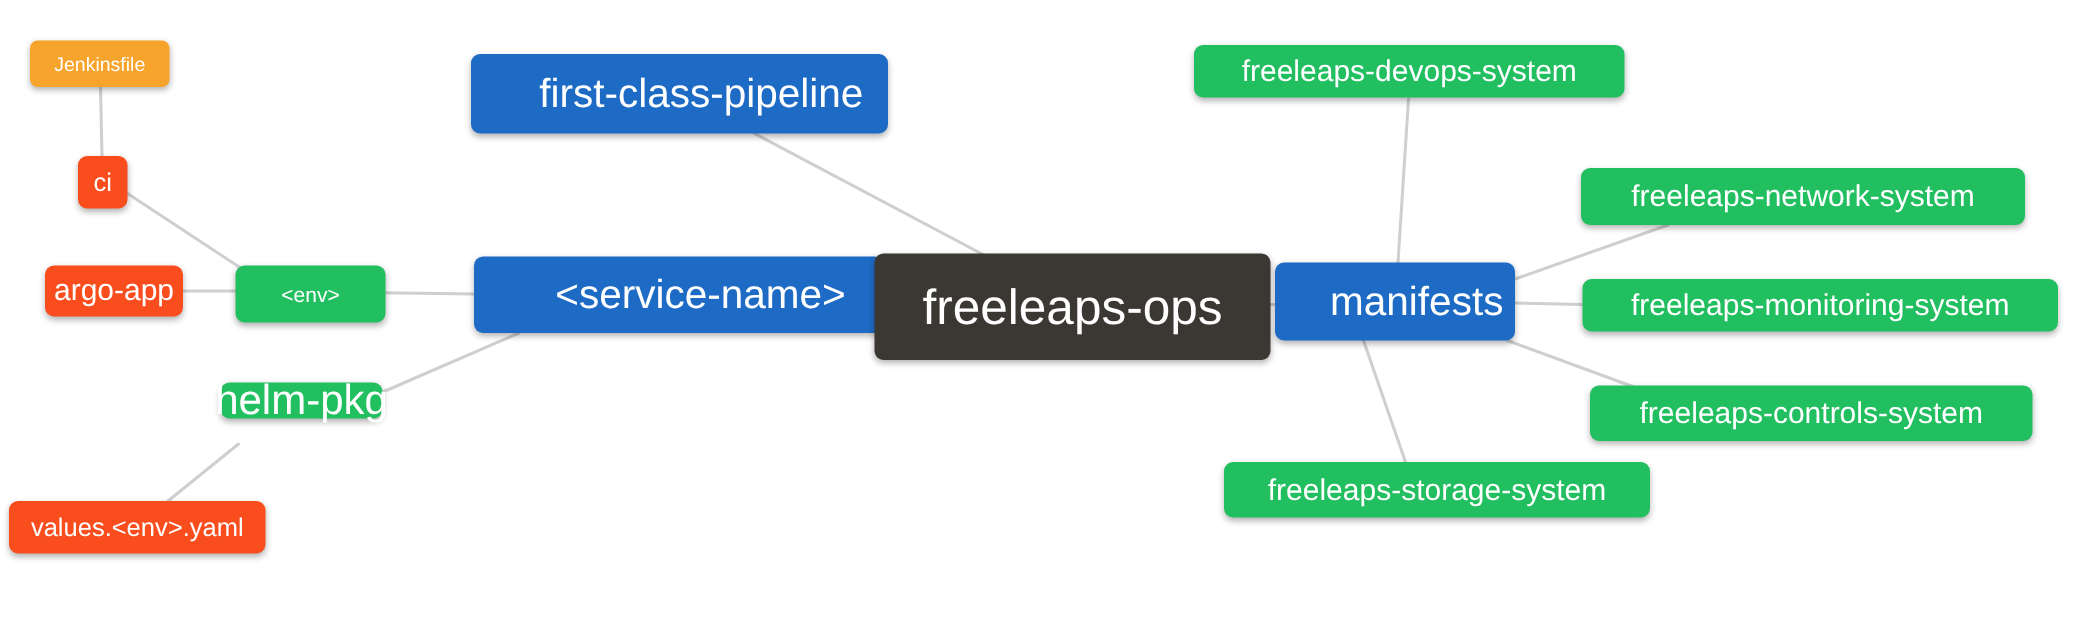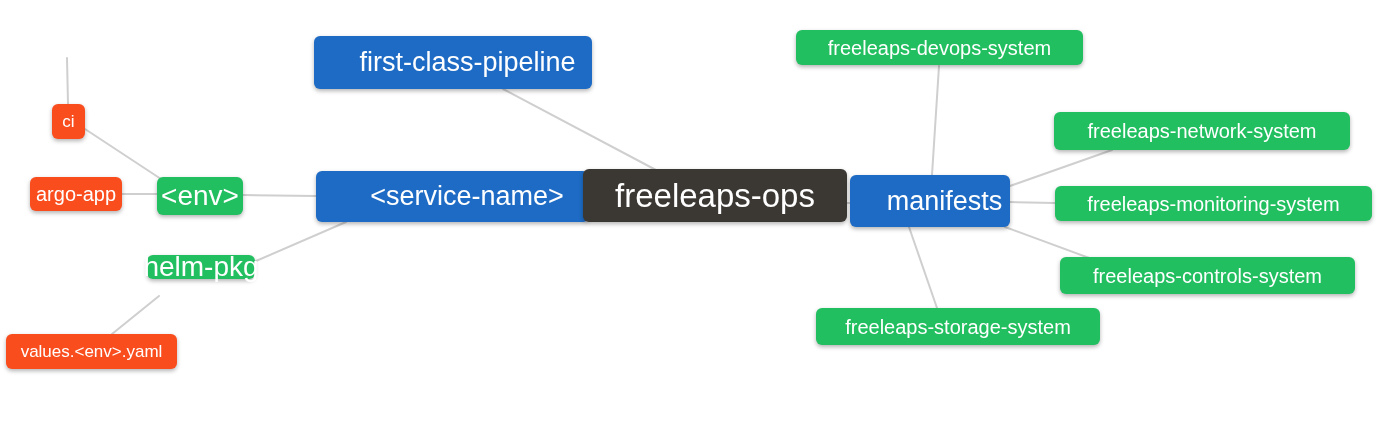--- a/index.html
+++ b/index.html
@@ -61,50 +61,53 @@
     <line x1="503" y1="89" x2="656" y2="170"></line>
     <line x1="563" y1="197" x2="583" y2="203"></line>
     <line x1="846" y1="203" x2="851" y2="203"></line>
     <line x1="932" y1="175" x2="939" y2="66"></line>
     <line x1="1010" y1="186" x2="1112" y2="150"></line>
     <line x1="1010" y1="202" x2="1055" y2="203"></line>
     <line x1="1005" y1="227" x2="1092" y2="259"></line>
     <line x1="909" y1="227" x2="937" y2="308"></line>
   </svg>
 
+  <div class="node orange" style="left:20px;top:27px;width:93px;height:31px;font-size:13px">
+    <span>Jenkinsfile</span>
+  </div>
 
   <div class="node red" style="left:52px;top:104px;width:33px;height:35px;font-size:17px">
     <span>ci</span>
   </div>
 
   <div class="node red" style="left:30px;top:177px;width:92px;height:34px;font-size:20px">
     <span>argo-app</span>
   </div>
 
-  <div class="node green" style="left:157px;top:177px;width:86px;height:38px;font-size:28px">
+  <div class="node green" style="left:157px;top:177px;width:100px;height:38px;font-size:14px">
     <span>&lt;env&gt;</span>
   </div>
 
   <div class="node green" style="left:147px;top:255px;width:108px;height:24px;font-size:28px">
     <span>helm-pkg</span>
   </div>
 
   <div class="node red" style="left:6px;top:334px;width:171px;height:35px;font-size:17px">
     <span>values.&lt;env&gt;.yaml</span>
   </div>
 
   <div class="node blue" style="left:314px;top:36px;width:278px;height:53px;font-size:27px">
     <span>first-class-pipeline</span>
   </div>
 
   <div class="node blue" style="left:316px;top:171px;width:273px;height:51px;font-size:27px">
     <span>&lt;service-name&gt;</span>
   </div>
 
-  <div class="node dark" style="left:583px;top:169px;width:264px;height:53px;font-size:33px">
+  <div class="node dark" style="left:583px;top:169px;width:264px;height:71px;font-size:33px">
     <span>freeleaps-ops</span>
   </div>
 
   <div class="node blue" style="left:850px;top:175px;width:160px;height:52px;font-size:27px">
     <span>manifests</span>
   </div>
 
   <div class="node green" style="left:796px;top:30px;width:287px;height:35px;font-size:20px">
     <span>freeleaps-devops-system</span>
   </div>

